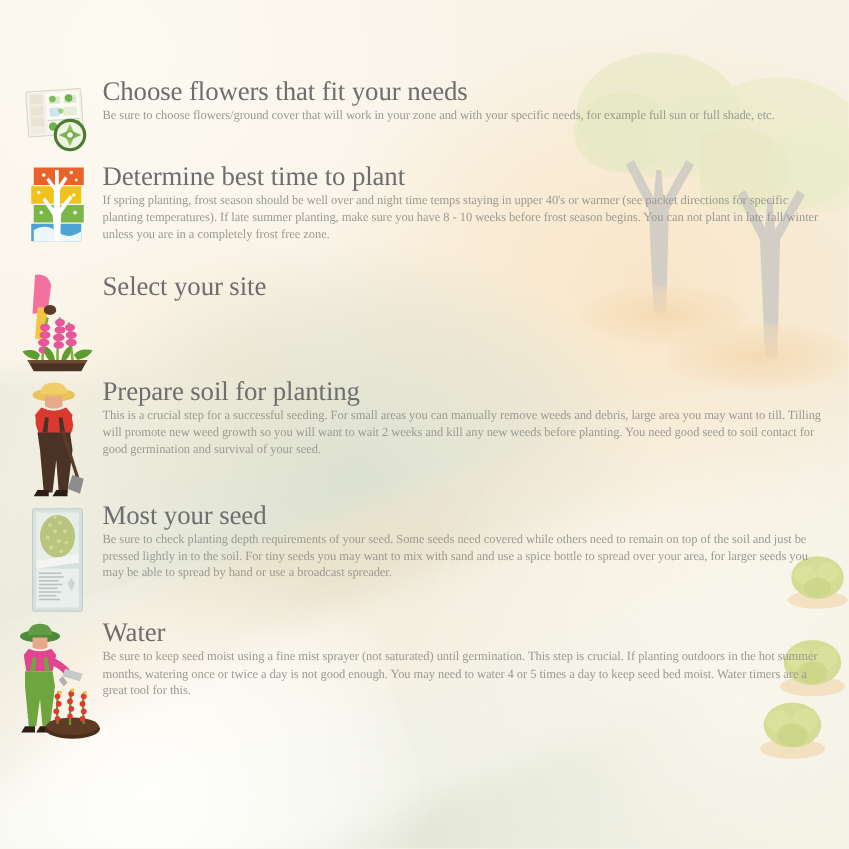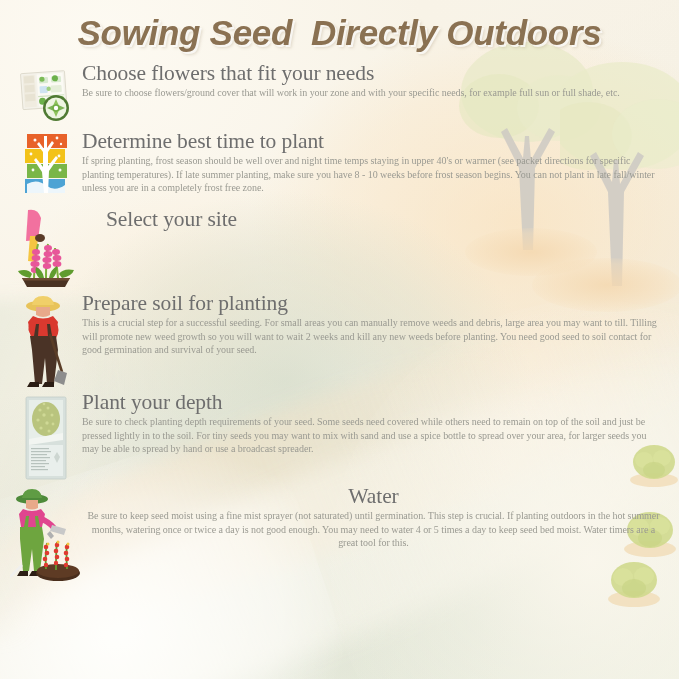--- a/index.html
+++ b/index.html
@@ -159,25 +159,25 @@
     font-family: "Liberation Serif", serif;
     font-size: 10px;
     line-height: 1.36;
     color: #9a9a92;
     margin: 0;
     letter-spacing: -0.05px;
   }
 
   
   .step-1 { margin-bottom: 4px; }
-  .step-2 { margin-bottom: 10px; }
-  .step-3 { margin-bottom: 4px; gap: 24px; }
+  .step-2 { margin-bottom: 20px; }
+  .step-3 { margin-bottom: 4px; }
   .step-4 { margin-bottom: 1px; }
   .step-5 { margin-bottom: 4px; }
-  .step-6 { margin-bottom: 0; text-align: center; }
+  .step-6 { margin-bottom: 0; }
 
   .step-1 .step-icon, .step-5 .step-icon { padding-top: 4px; }
   .step-3 .step-icon { padding-top: 0px; }
 </style>
 </head>
 <body>
 
 <div id="poster">
 
   <div class="bg-layer wash-cream"></div>
@@ -230,21 +230,20 @@
   <div class="shrub" style="left:606px; top:556px; width:58px; height:52px;">
     <svg width="58" height="52" viewBox="0 0 58 52">
       <ellipse cx="28" cy="43" rx="26" ry="8" fill="#f2dfbd" opacity="0.9"></ellipse>
       <ellipse cx="28" cy="24" rx="23" ry="18" fill="#cfd98d" opacity="0.9"></ellipse>
       <ellipse cx="17" cy="21" rx="10" ry="9" fill="#d9e29c" opacity="0.8"></ellipse>
       <ellipse cx="38" cy="20" rx="10" ry="9" fill="#d9e29c" opacity="0.8"></ellipse>
       <ellipse cx="28" cy="32" rx="12" ry="9" fill="#c9d486" opacity="0.7"></ellipse>
     </svg>
   </div>
 
-  <div class="title">Sowing Seed  Directly Outdoors</div>
 
   <div class="steps">
 
     <div class="step step-1">
       <div class="step-icon">
         <svg width="60" height="60" viewBox="0 0 60 60">
           <g transform="rotate(-4 30 28)">
             <rect x="6" y="6" width="44" height="36" rx="1" fill="#f4f2ea" stroke="#d8d4c6" stroke-width="0.8"></rect>
             <rect x="8" y="8" width="12" height="32" fill="#f0ece0"></rect>
             <rect x="9" y="9" width="10" height="7" fill="#e8e3d3"></rect>
@@ -405,21 +404,21 @@
             <rect x="13" y="62" width="19" height="1.2"></rect>
             <rect x="13" y="65" width="15" height="1.2"></rect>
             <rect x="13" y="68" width="18" height="1.2"></rect>
             <rect x="13" y="71" width="14" height="1.2"></rect>
             <rect x="13" y="74" width="17" height="1.2"></rect>
           </g>
           <path d="M36 62 l3 6 l3 -6 l-3 -5 z" fill="#cdd6d1"></path>
         </svg>
       </div>
       <div class="step-body">
-        <h2 class="step-heading">Plant your depth</h2>
+        <h2 class="step-heading">Most your seed</h2>
         <p class="step-text">Be sure to check planting depth requirements of  your seed.  Some seeds need covered while others need to remain on top of the soil and just be pressed lightly in to the  soil. For tiny seeds you may want to mix with sand and use a spice bottle to spread over your area, for larger seeds you may be able to spread by hand or use a broadcast spreader.</p>
       </div>
     </div>
 
     <div class="step step-6">
       <div class="step-icon">
         <svg width="72" height="96" viewBox="0 0 72 96">
 
           <ellipse cx="22" cy="12" rx="16" ry="5" fill="#4e8a3a"></ellipse>
           <path d="M12 11 q1 -9 10 -9 q9 0 10 9 z" fill="#5f9c44"></path>

